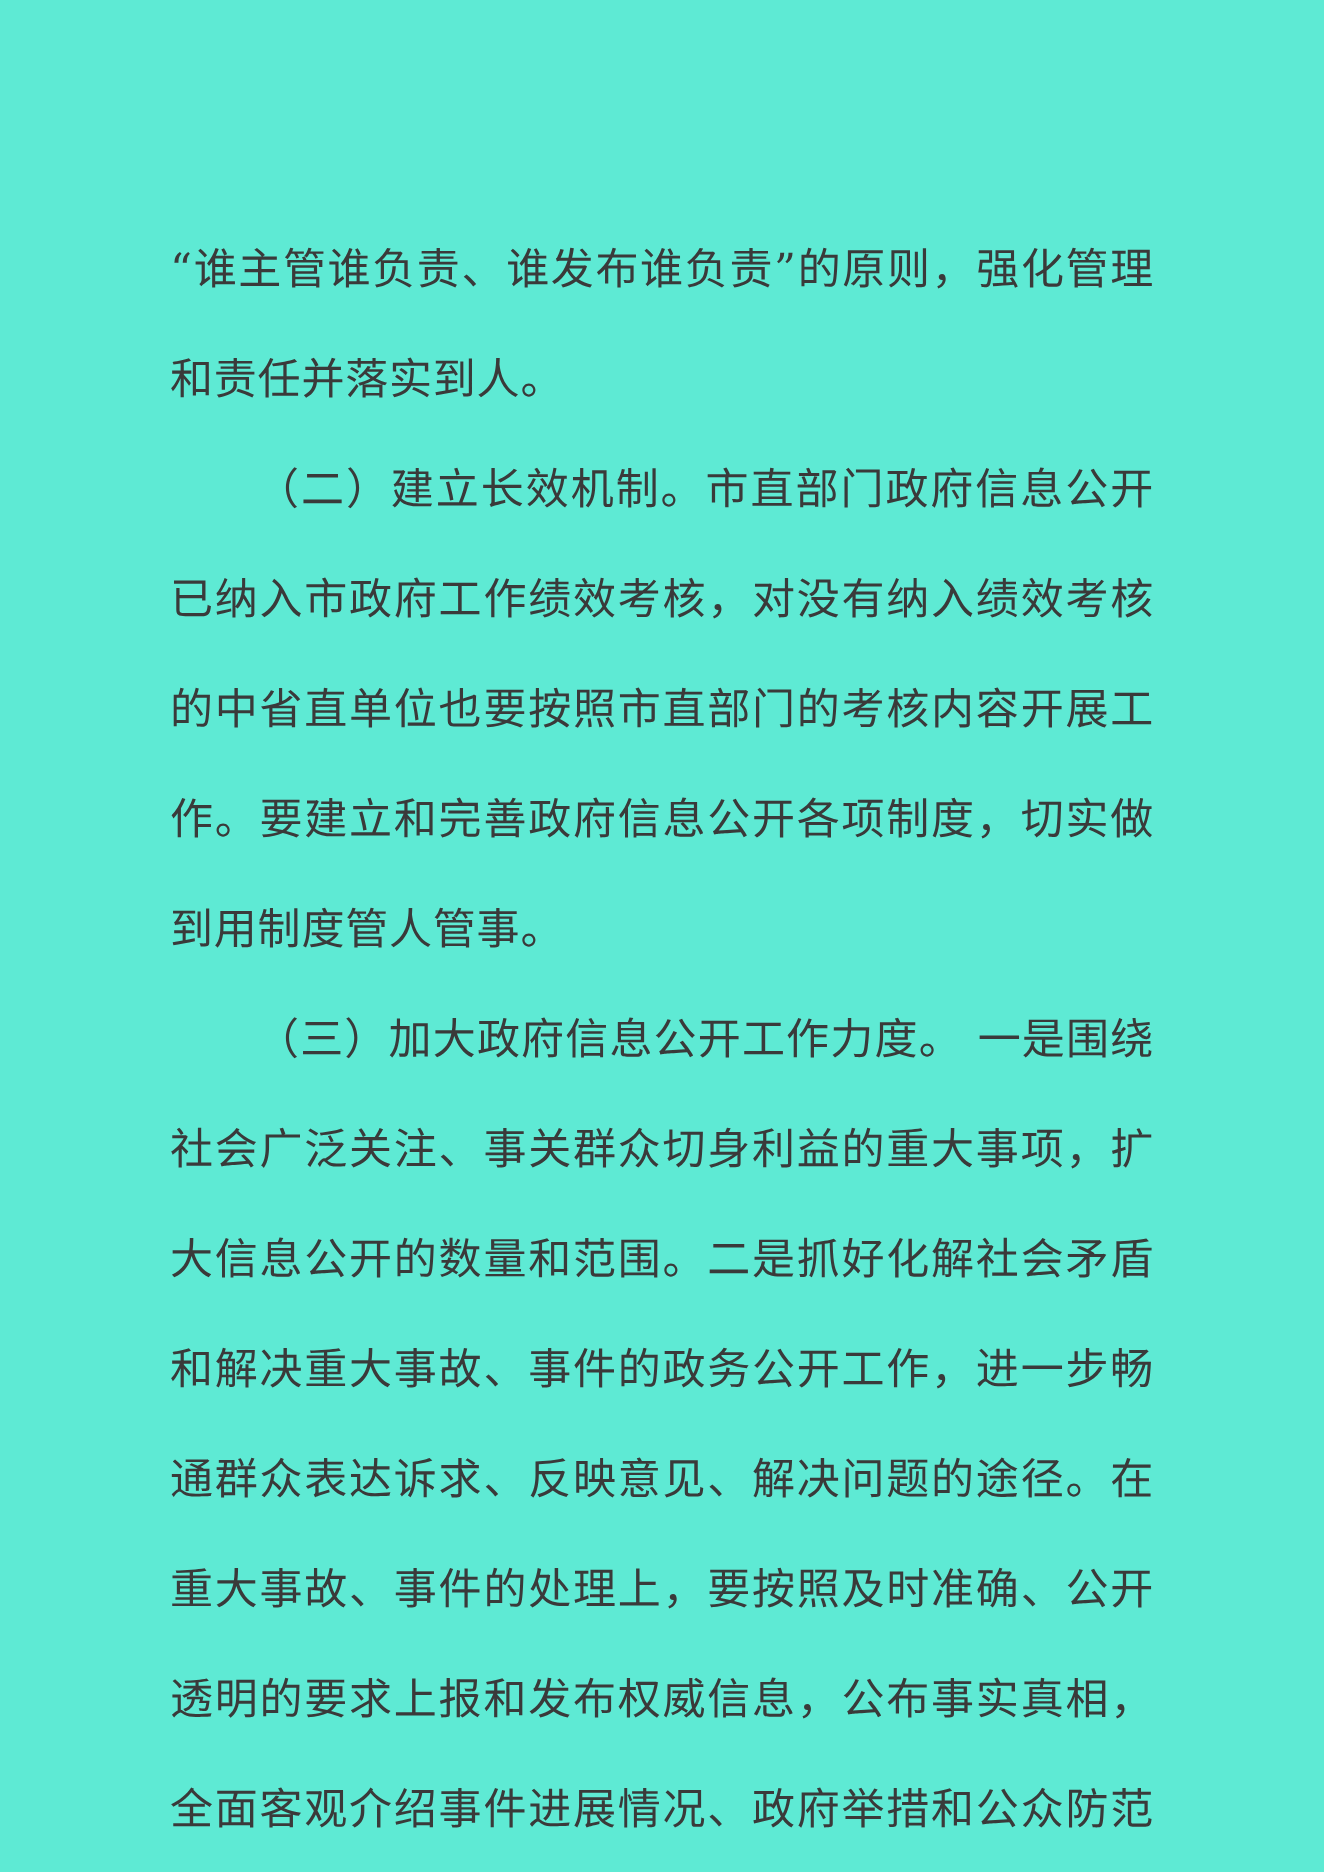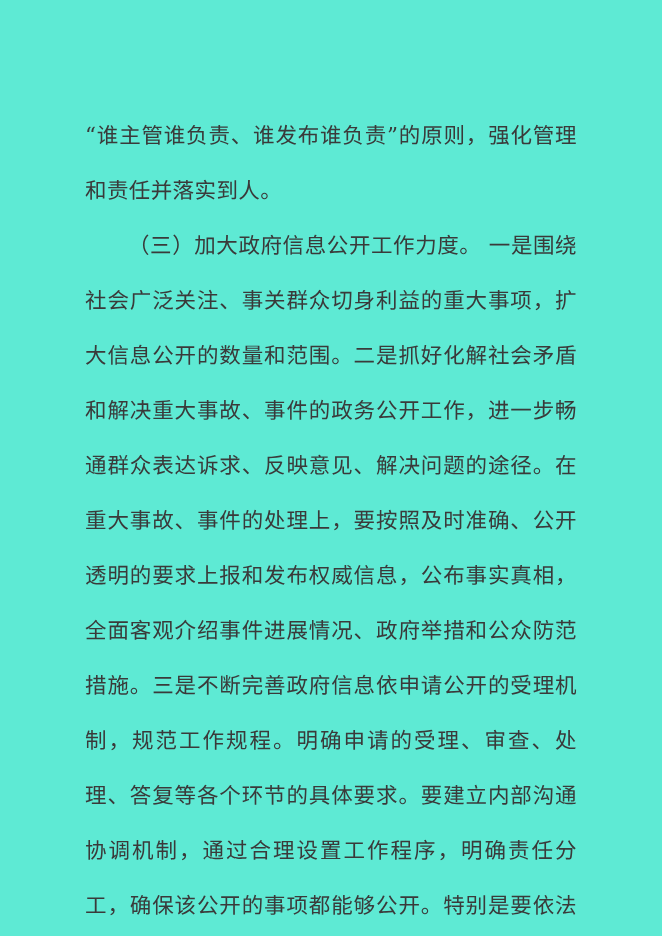--- a/index.html
+++ b/index.html
@@ -54,17 +54,18 @@
   }
 </style>
 </head>
 <body>
 
 <div class="page">
   <div class="text-column">
 
     <p class="para flush">“谁主管谁负责、谁发布谁负责”的原则，强化管理和责任并落实到人。</p>
 
+    <p class="para indent flush">（二）建立长效机制。市直部门政府信息公开已纳入市政府工作绩效考核，对没有纳入绩效考核的中省直单位也要按照市直部门的考核内容开展工作。要建立和完善政府信息公开各项制度，切实做到用制度管人管事。</p>
 
     <p class="para indent flush">（三）加大政府信息公开工作力度。 一是围绕社会广泛关注、事关群众切身利益的重大事项，扩大信息公开的数量和范围。二是抓好化解社会矛盾和解决重大事故、事件的政务公开工作，进一步畅通群众表达诉求、反映意见、解决问题的途径。在重大事故、事件的处理上，要按照及时准确、公开透明的要求上报和发布权威信息，公布事实真相，全面客观介绍事件进展情况、政府举措和公众防范措施。三是不断完善政府信息依申请公开的受理机制，规范工作规程。明确申请的受理、审查、处理、答复等各个环节的具体要求。要建立内部沟通协调机制，通过合理设置工作程序，明确责任分工，确保该公开的事项都能够公开。特别是要依法妥善处理涉及敏感问题的政府信息公开申请，保障申请人的合法权益。四是要正确处理公开与保密的关系，进一步健全保密审查机制，加强相关部门之间及行政机关内部的协调配合，</p>
 
   </div>
 </div>
 
 </body></html>

